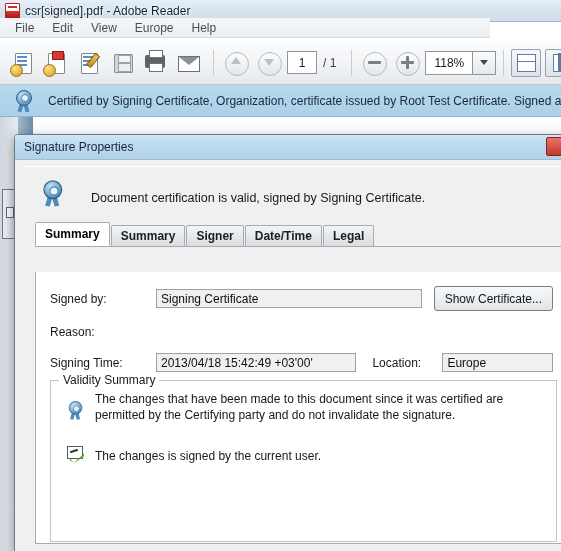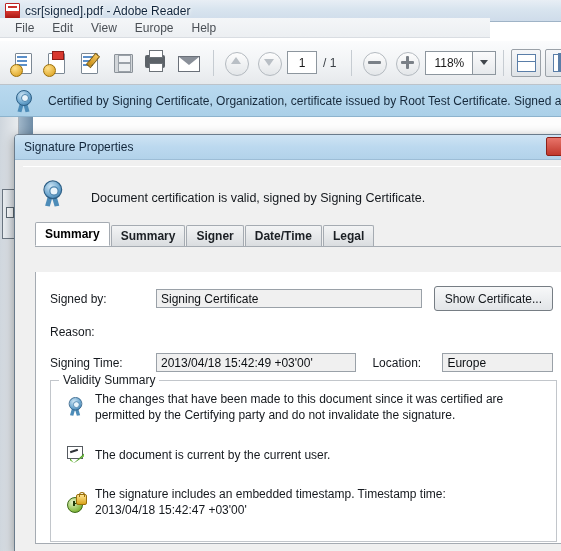--- a/index.html
+++ b/index.html
@@ -234,21 +234,21 @@
 
   
   .groupbox{
     position:absolute;left:14px;top:108px;width:505px;height:160px;
     border:1px solid #c2c6cb;
   }
   .grouplabel{
     position:absolute;left:8px;top:-8px;background:#ffffff;padding:0 4px;
     font-size:12px;color:#15191e;white-space:nowrap;
   }
-  .vrow{display:flex;align-items:center;padding:10px 10px 0 16px;}
+  .vrow{display:flex;align-items:flex-end;padding:10px 10px 0 16px;}
   .vicon{width:20px;flex:none;margin-top:1px;}
   .vtext{font-size:12px;color:#15191e;line-height:16px;margin-left:8px;}
 
   
   .stamp{position:relative;width:18px;height:18px;}
   .stamp .sq{
     position:absolute;left:0;top:0;width:14px;height:11px;background:#ffffff;border:1px solid #565b61;
   }
   .stamp .sq:after{
     content:"";position:absolute;left:2px;top:3px;width:8px;height:2px;
@@ -443,36 +443,22 @@
           </div>
 
           <div class="vrow" style="padding-top:22px;">
             <div class="vicon">
               <div class="stamp">
                   <div class="sq"></div>
                   <div class="chk"></div>
                 </div>
             </div>
             <div class="vtext">
-              <div>The document is current by the current user.</div>
+              <div>The changes is signed by the current user.</div>
             </div>
           </div>
 
-          <div class="vrow" style="padding-top:22px;">
-            <div class="vicon">
-              <div class="clock">
-                  <div class="face"></div>
-                  <div class="hand1"></div>
-                  <div class="hand2"></div>
-                  <div class="lock"></div>
-                </div>
-            </div>
-            <div class="vtext">
-              <div>The signature includes an embedded timestamp. Timestamp time:</div>
-              <div>2013/04/18 15:42:47 +03'00'</div>
-            </div>
-          </div>
         </div>
 
       </div>
     </div>
   </div>
 </div>
 
 </body></html>

